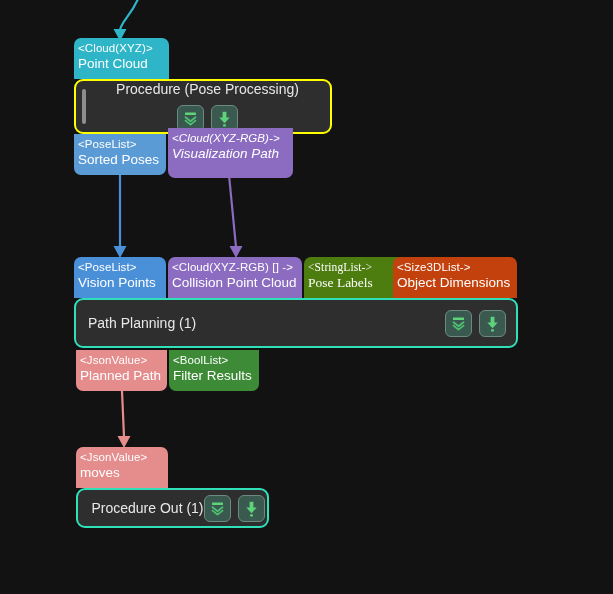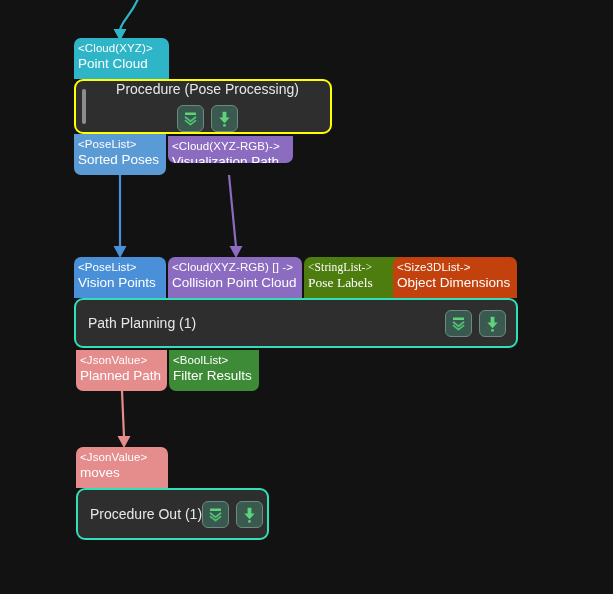--- a/index.html
+++ b/index.html
@@ -150,21 +150,21 @@
         </svg>
       </span>
     </span>
   </div>
 
   <div class="port bottom" style="left:74px; top:134px; width:92px; height:41px; background:#5b9bd5;">
     <span class="type">&lt;PoseList&gt;</span>
     <span class="name">Sorted Poses</span>
   </div>
 
-  <div class="port bottom" style="left:168px; top:136px; width:125px; height:27px; background:#8b6cc1;">
+  <div class="port bottom" style="left:168px; top:128px; width:125px; height:50px; background:#8b6cc1;font-style:italic;">
     <span class="type">&lt;Cloud(XYZ-RGB)-&gt;</span>
     <span class="name">Visualization Path</span>
   </div>
 
   <div class="port top" style="left:74px; top:257px; width:92px; height:41px; background:#4a90d9;">
     <span class="type">&lt;PoseList&gt;</span>
     <span class="name">Vision Points</span>
   </div>
 
   <div class="port top" style="left:168px; top:257px; width:134px; height:41px; background:#8b6cc1;">
@@ -212,22 +212,22 @@
   <div class="port bottom" style="left:169px; top:350px; width:90px; height:41px; background:#3d8b37;">
     <span class="type">&lt;BoolList&gt;</span>
     <span class="name">Filter Results</span>
   </div>
 
   <div class="port top" style="left:76px; top:447px; width:92px; height:41px; background:#e58c8c;">
     <span class="type">&lt;JsonValue&gt;</span>
     <span class="name">moves</span>
   </div>
 
-  <div class="block" style="left:76px; top:488px; width:193px; height:52px;
-              border-color:#2fe0b8; padding:0 9px 0 12px;">
+  <div class="block" style="left:76px; top:488px; width:193px; height:40px;
+              border-color:#2fe0b8; padding:0 9px 0 20px;justify-content:center;">
     <span class="title">Procedure Out (1)</span>
     <span class="spacer"></span>
     <span class="btns">
       <span class="iconbtn">
         <svg width="17" height="17" viewBox="0 0 17 17">
           <rect x="3" y="2.5" width="11" height="2.6" rx="0.6" fill="#5fd37a"></rect>
           <polyline points="3.5,7.2 8.5,11.2 13.5,7.2" fill="none" stroke="#4fbf70" stroke-width="1.8" stroke-linecap="round" stroke-linejoin="round"></polyline>
           <polyline points="3.5,10.6 8.5,14.6 13.5,10.6" fill="none" stroke="#4fbf70" stroke-width="1.8" stroke-linecap="round" stroke-linejoin="round"></polyline>
         </svg>
       </span>

